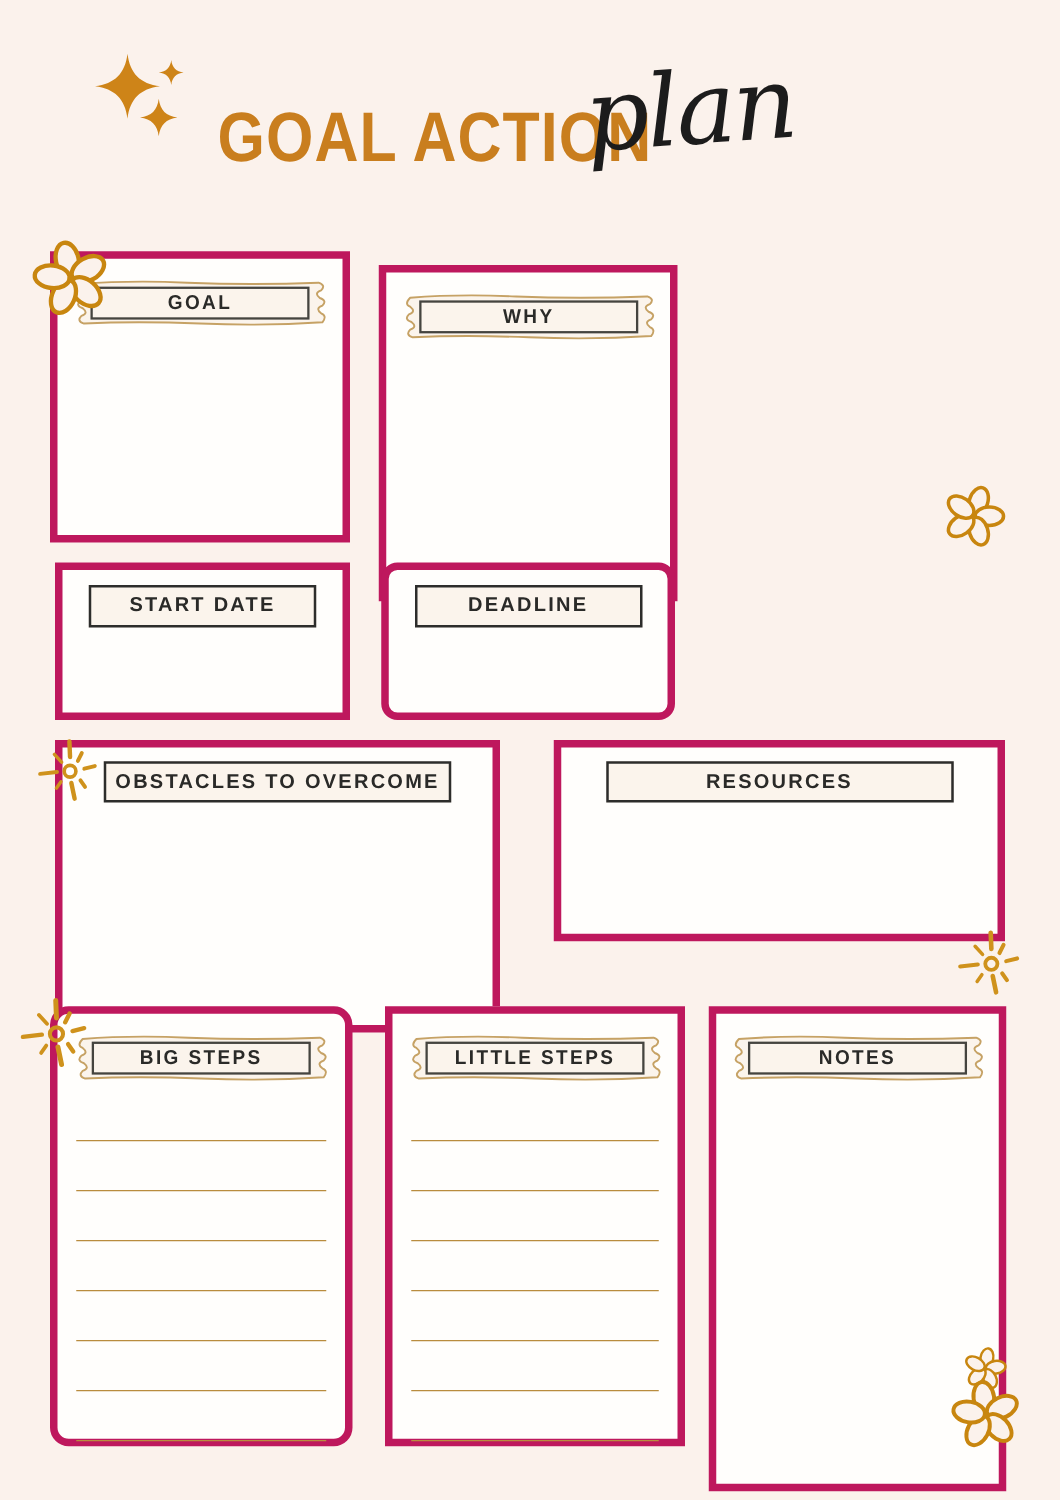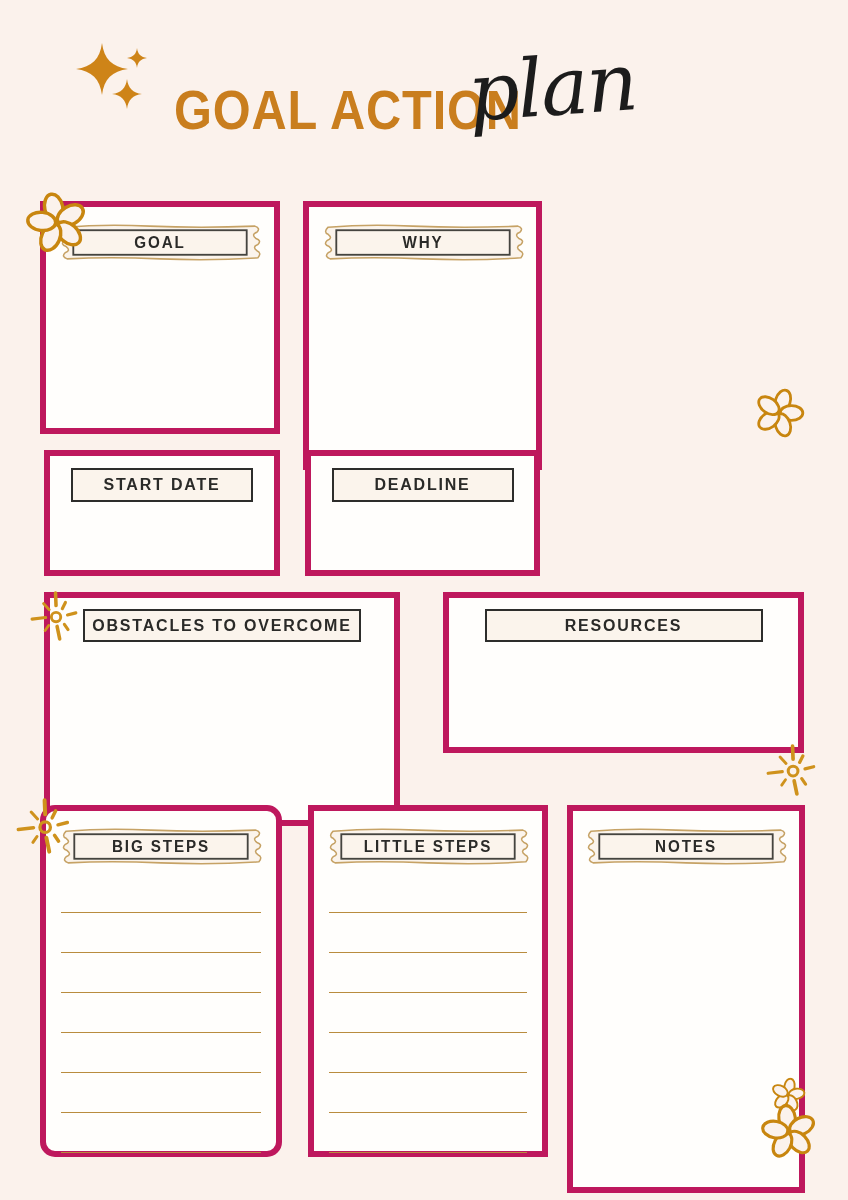--- a/index.html
+++ b/index.html
@@ -29,24 +29,24 @@
   .star-big    { left:76px;  top:40px;  width:52px; height:58px; }
   .star-small  { left:127px; top:46px;  width:20px; height:24px; }
   .star-medium { left:112px; top:76px;  width:30px; height:36px; }
 
   
   .box {
     position:absolute; background:#fffefc;
     border:6px solid #be185d; box-sizing:border-box;
   }
   #box-goal       { left:40px;  top:201px; width:240px; height:233px; }
-  #box-why        { left:303px; top:201px; width:239px; height:269px; }
+  #box-why        { left:303px; top:212px; width:239px; height:269px; }
   #box-motivation { left:566px; top:201px; width:240px; height:233px; }
   #box-start      { left:44px;  top:450px; width:236px; height:126px;padding-left:42px; }
-  #box-deadline   { left:305px; top:450px; width:235px; height:126px; }
+  #box-deadline   { left:305px; top:450px; width:235px; height:126px;border-radius:13px; }
   #box-reward     { left:565px; top:450px; width:238px; height:126px; }
   #box-obstacles  { left:44px;  top:592px; width:356px; height:234px; }
   #box-resources  { left:443px; top:592px; width:361px; height:161px; }
   #box-big        { left:40px;  top:805px; width:242px; height:352px;border-radius:15px; }
   #box-little     { left:308px; top:805px; width:240px; height:352px; }
   #box-notes      { left:567px; top:805px; width:238px; height:388px; }
 
   .field { position:absolute; inset:0; }
 
   

